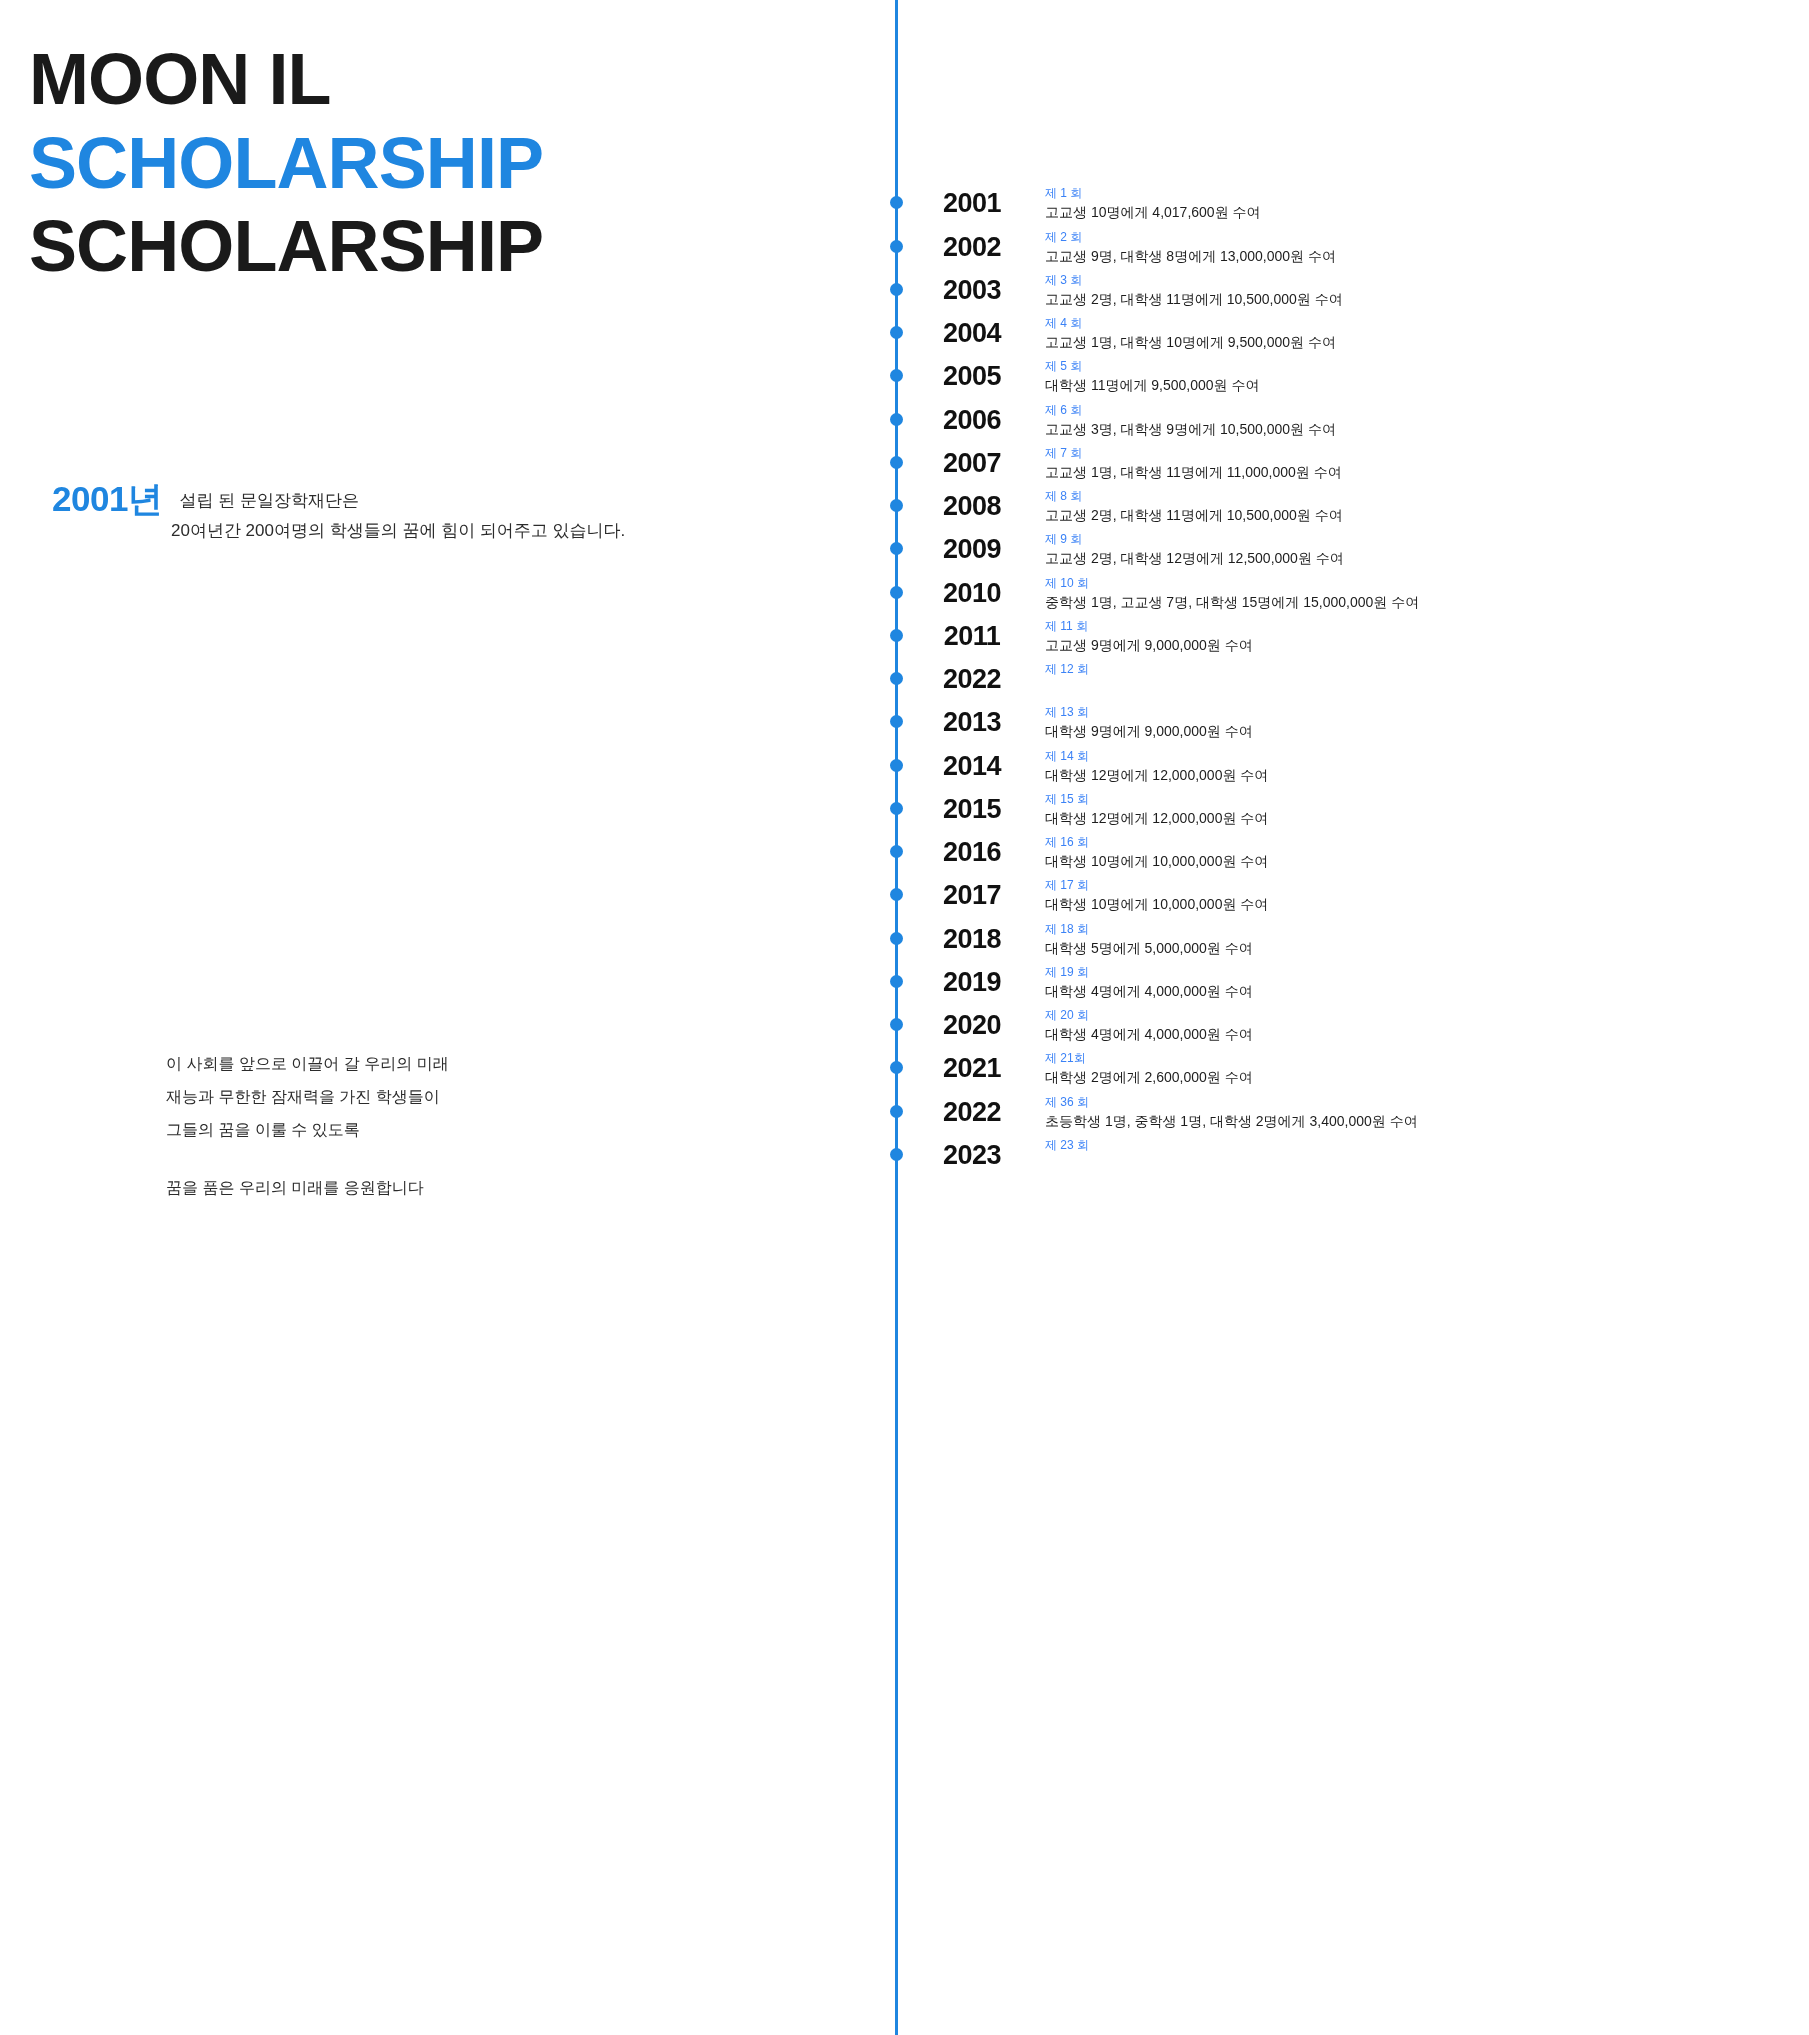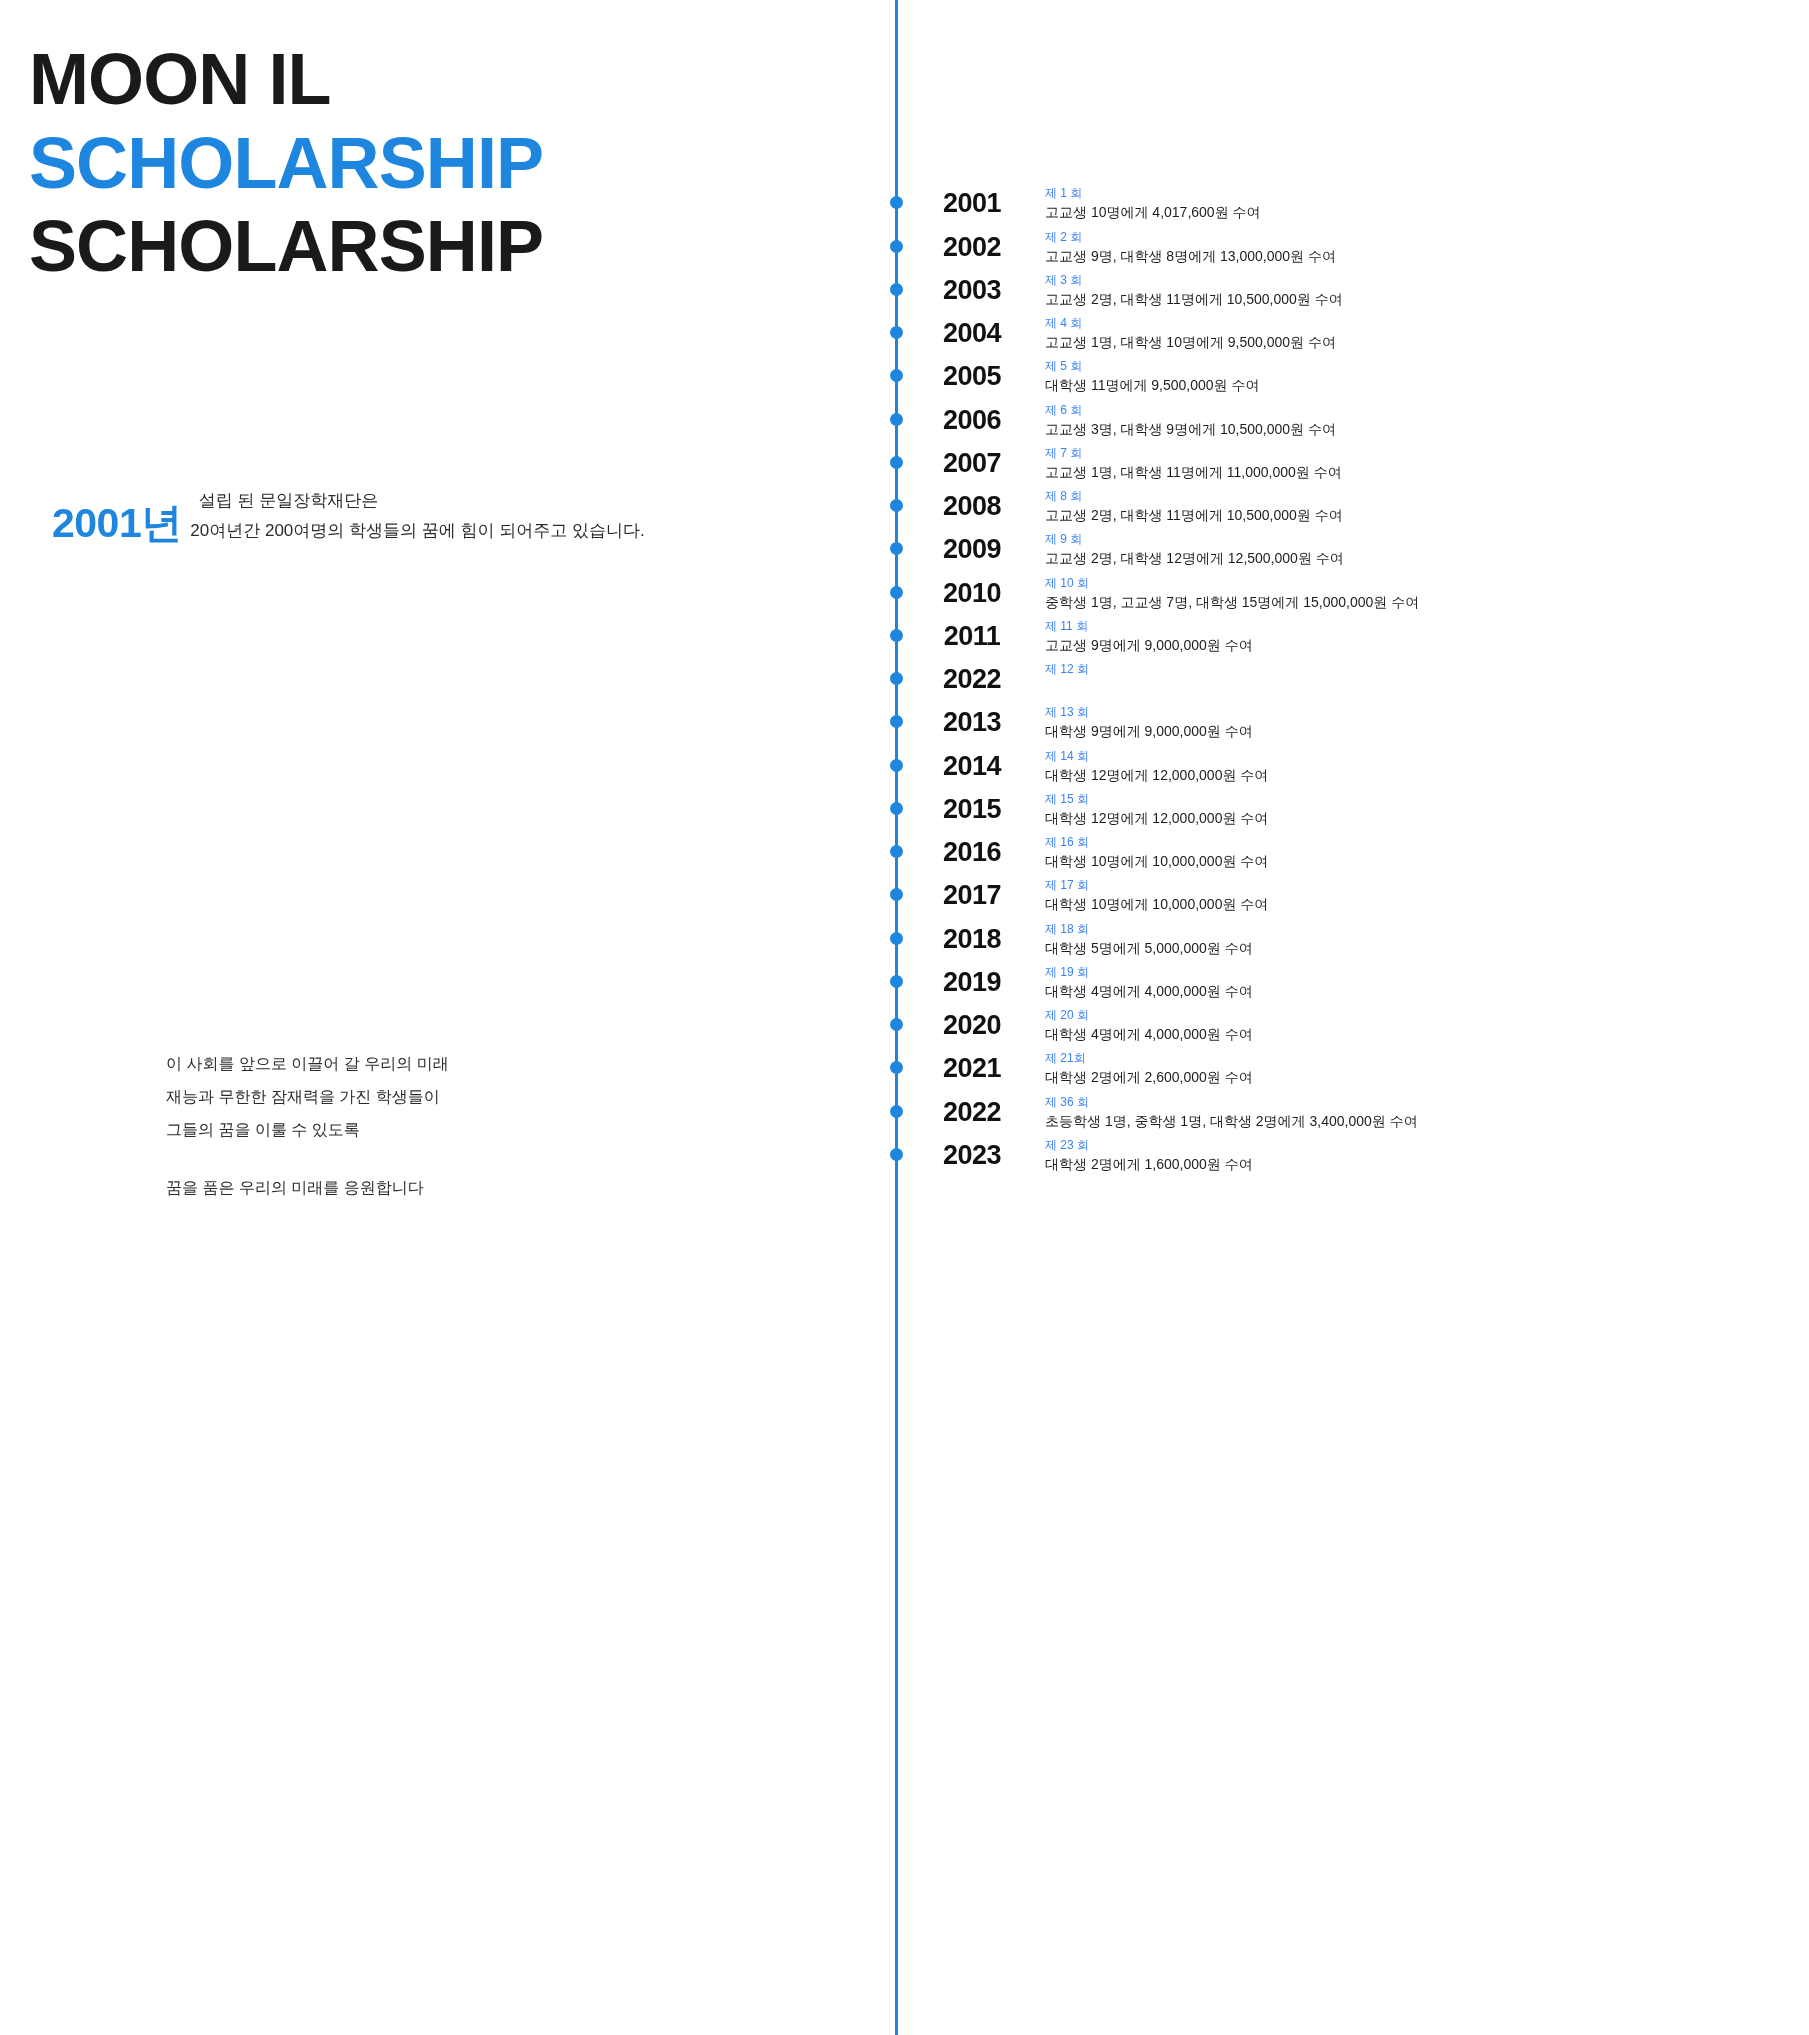--- a/index.html
+++ b/index.html
@@ -40,24 +40,23 @@
   #intro-block {
     position: absolute;
     left: 52px;
     top: 476px;
     width: 777px;
   }
   #intro-year {
     display: inline-block;
     color: #1f86e0;
     font-weight: 800;
-    font-size: 41px;
+    font-size: 35px;
     letter-spacing: -0.5px;
     vertical-align: top;
-    margin-top: 20px;
   }
   #intro-lines {
     display: inline-block;
     margin-left: 15px;
     vertical-align: top;
     padding-top: 10.4px;
   }
   #intro-lines .t {
     display: block;
     font-size: 17px;
@@ -347,18 +346,17 @@
         <div class="tl-text">
           <span class="tl-round">제 36 회</span>
           <span class="tl-detail">초등학생 1명, 중학생 1명, 대학생 2명에게 3,400,000원 수여</span>
         </div>
       </div>
       <div class="tl-row" style="top: 1133px;">
         <div class="tl-dot"></div>
         <div class="tl-year">2023</div>
         <div class="tl-text">
           <span class="tl-round">제 23 회</span>
-          <span class="tl-detail">대학생 2명에게 1,600,000원 수여</span>
         </div>
       </div>
     </div>
 </div>
 
 
 </body></html>

